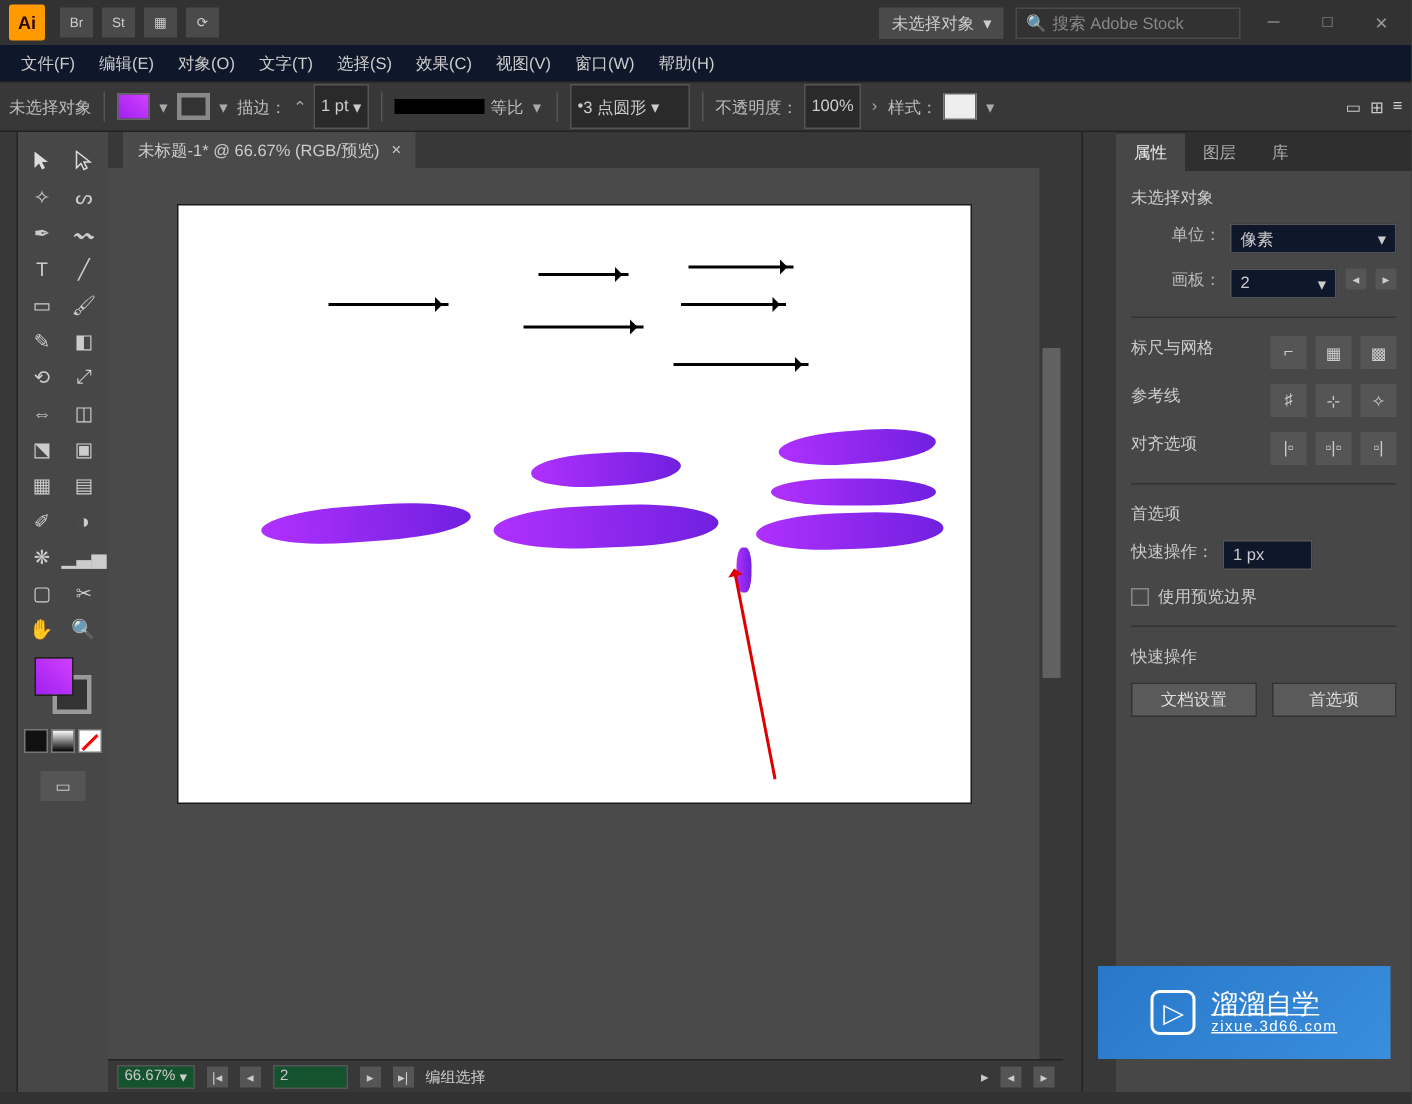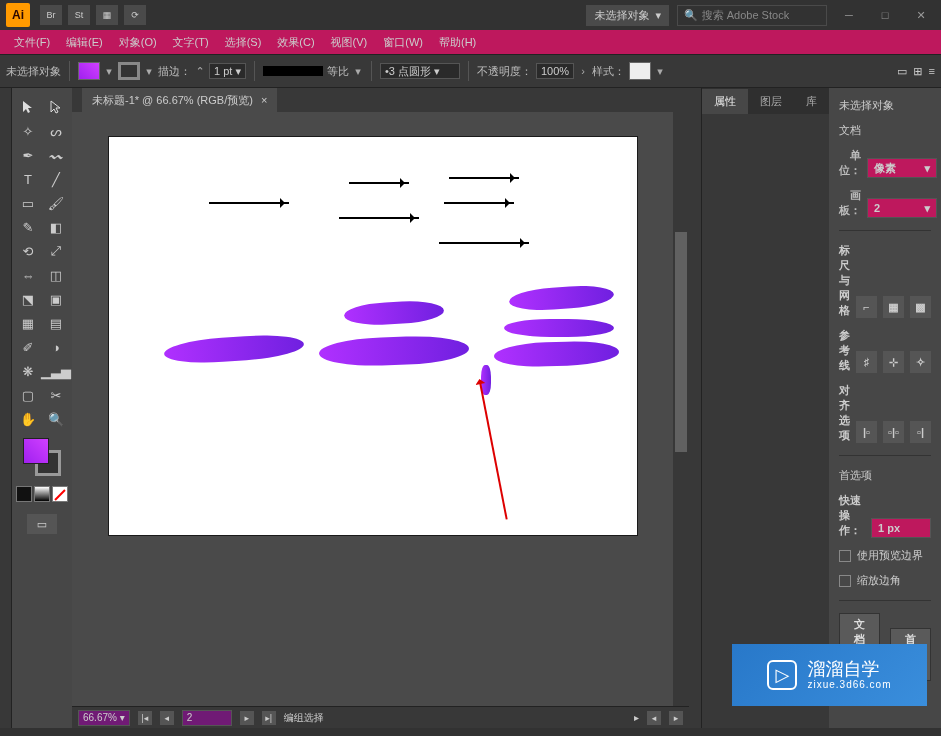--- a/index.html
+++ b/index.html
@@ -6,28 +6,28 @@
 body { background: #323232; color: #ccc; font-size: 11px; width: 941px; height: 736px; overflow: hidden; position: relative; }
 
 .titlebar { height: 30px; background: #323232; display: flex; align-items: center; padding: 0 6px; }
 .titlebar .logo { width: 24px; height: 24px; background: #ff9a00; color: #2a0700; font-weight: bold; font-size: 12px; display: flex; align-items: center; justify-content: center; border-radius: 2px; margin-right: 10px; }
 .titlebar .tb-btn { width: 22px; height: 20px; background: #4a4a4a; margin-right: 6px; display: flex; align-items: center; justify-content: center; color: #ccc; font-size: 9px; }
 .titlebar .spacer { flex: 1; }
 .titlebar .workspace { background: #4a4a4a; padding: 3px 8px; font-size: 11px; display: flex; align-items: center; gap: 6px; }
 .titlebar .search { margin-left: 8px; display: flex; align-items: center; gap: 4px; color: #888; font-size: 11px; border: 1px solid #4a4a4a; padding: 2px 6px; width: 150px; }
 .titlebar .winctrl { margin-left: 8px; width: 28px; height: 20px; display: flex; align-items: center; justify-content: center; color: #999; }
 
-.menubar { height: 24px; background: #be185d; display: flex; align-items: center; padding: 0 6px; }
+.menubar { height: 24px; background: #0f172a; display: flex; align-items: center; padding: 0 6px; }
 .menubar .menu { padding: 3px 8px; font-size: 11px; }
 
 .controlbar { height: 34px; background: #383838; border-top: 1px solid #222; border-bottom: 1px solid #222; display: flex; align-items: center; padding: 0 6px; gap: 4px; font-size: 11px; }
 .swatch { width: 22px; height: 18px; border: 1px solid #666; }
 .dd { width: 10px; height: 10px; display: inline-flex; align-items: center; justify-content: center; color: #aaa; }
 .controlbar .sep { width: 1px; height: 20px; background: #555; margin: 0 4px; }
-.controlbar .field { background: #2a2a2a; border: 1px solid #555; padding: 1px 4px; height: 16px; display: flex; align-items: center; }
+.controlbar .field { background: #2a2a2a; border: 1px solid #555; padding: 1px 4px; height: 30px; display: flex; align-items: center; }
 .stroke-preview { width: 60px; height: 10px; background: #000; }
 .controlbar .lbl { color: #bbb; }
 .controlbar .right { margin-left: auto; display: flex; align-items: center; gap: 6px; }
 
 .workspace-area { display: flex; height: 640px; position: relative; }
 
 .toolbox-panel { width: 12px; background: #383838; height: 100%; border-right: 1px solid #222; }
 .toolbox { width: 60px; background: #474747; height: 100%; padding-top: 6px; display: flex; flex-direction: column; align-items: center; }
 .tool-grid { display: grid; grid-template-columns: 26px 26px; gap: 2px; padding: 2px; }
 .tool { width: 26px; height: 22px; display: flex; align-items: center; justify-content: center; color: #ccc; font-size: 13px; cursor: pointer; }
@@ -41,42 +41,42 @@
 .doc-area { flex: 1; background: #4a4a4a; display: flex; flex-direction: column; }
 .doc-tabs { height: 24px; background: #383838; display: flex; padding-left: 10px; }
 .doc-tab { background: #4a4a4a; padding: 4px 10px; font-size: 11px; display: flex; align-items: center; gap: 8px; }
 .canvas-wrap { flex: 1; display: flex; overflow: hidden; }
 .canvas-cell { flex: 1; background: #4a4a4a; display: flex; justify-content: center; align-items: flex-start; padding-top: 24px; position: relative; }
 .artboard { width: 530px; height: 400px; background: #fff; border: 1px solid #1a1a1a; position: relative; }
 .scrollbar-v { width: 16px; background: #383838; height: 100%; position: relative; }
 .scrollbar-v .thumb { position: absolute; left: 2px; right: 2px; top: 120px; height: 220px; background: #616161; }
 
 .statusbar { height: 22px; background: #383838; display:flex; align-items:center; padding: 0 6px; gap: 8px; font-size: 10px; border-top: 1px solid #222; }
-.statusbar .field { background: #701a75; border: 1px solid #555; padding: 0 4px; height: 16px; display:flex; align-items:center; }
+.statusbar .field { background: #14532d; border: 1px solid #555; padding: 0 4px; height: 16px; display:flex; align-items:center; }
 .nav-btn { width: 14px; height: 14px; background: #555; display:inline-flex; align-items:center; justify-content:center; font-size:9px; }
 
 .right-strip { width: 12px; background: #383838; }
-.panel { width: 240px; background: #383838; display: flex; flex-direction: row; border-left: 1px solid #222; }
+.panel { width: 220px; background: #383838; display: flex; flex-direction: column; border-left: 1px solid #222; padding-left: 22px; }
 .panel-tabs { display: flex; height: 26px; background: #2f2f2f; align-items:center; }
 .panel-tabs .ptab { padding: 5px 12px; font-size: 11px; color: #aaa; }
 .panel-tabs .ptab.active { background: #474747; color: #eee; }
 .panel-body { padding: 10px; display: flex; flex-direction: column; gap: 10px; overflow:auto; background:#474747; flex:1; }
 .section-title { font-size: 11px; color: #ccc; }
-.row { display: flex; align-items: flex-end; gap: 6px; font-weight: bold; }
+.row { display: flex; align-items: flex-start; gap: 6px; }
 .row .rlabel { color: #bbb; width: 60px; text-align: right; font-size: 11px; }
-.dropdown { background: #be185d; border: 1px solid #555; height: 20px; padding: 0 6px; display:flex; align-items:center; justify-content:space-between; gap:2px; min-width: 70px; }
+.dropdown { background: #0f172a; border: 1px solid #555; height: 20px; padding: 0 6px; display:flex; align-items:center; justify-content:space-between; gap:2px; min-width: 70px; }
 .btn { background: #5a5a5a; border: 1px solid #333; padding: 3px 14px; font-size: 11px; cursor: pointer; color:#ddd; text-align:center; }
 .icon-btn { width: 24px; height: 22px; background: #555; display:inline-flex; align-items:center; justify-content:center; color:#ccc; font-size:11px; }
 .cb { display:flex; align-items:center; gap:6px; font-size:11px; }
 .cb .box { width: 12px; height: 12px; border: 1px solid #888; }
 .divider { height:1px; background:#333; margin: 2px 0; }
 
 .watermark { position: absolute; right: 14px; bottom: 22px; width: 195px; height: 62px; background: linear-gradient(135deg, #2878c9, #3a8edc); color: #fff; display:flex; align-items:center; justify-content:center; font-size: 18px; gap: 10px; }
 .watermark .play { width: 30px; height: 30px; border: 2px solid #fff; border-radius: 6px; display:flex; align-items:center; justify-content:center; }
-.watermark .txt { display:flex; flex-direction:column; line-height:1.1; }
+.watermark .txt { display:flex; flex-direction:column; line-height:1.1;text-decoration:underline; }
 .watermark .sub { font-size: 10px; letter-spacing: 1px; }
 
 .stroke1 { position:absolute; height:2px; background:#000; }
 .stroke1::after { content:""; position:absolute; right:-1px; top:-4px; border:5px solid transparent; border-left-color:#000; }
 .brush { position:absolute; border-radius: 50% / 60%; background: linear-gradient(90deg, #b030ff, #7020e0); }
 .arrow { position:absolute; width:2px; background:#d00; transform-origin: top center; }
 .arrow::before { content:""; position:absolute; top:-8px; left:-4px; border:5px solid transparent; border-bottom-color:#d00; }
 svg { display:block; }
 </style>
 </head>
@@ -255,21 +255,20 @@
   <div class="right-strip"></div>
 
   <div class="panel">
     <div class="panel-tabs">
       <div class="ptab active">属性</div>
       <div class="ptab">图层</div>
       <div class="ptab">库</div>
     </div>
     <div class="panel-body">
       <div class="section-title">未选择对象</div>
-      <div class="section-title">文档</div>
 
       <div class="row">
         <span class="rlabel">单位：</span>
         <div class="dropdown" style="flex:1">
           <span>像素</span>
             <span>▾</span>
         </div>
       </div>
       <div class="row">
         <span class="rlabel">画板：</span>
@@ -306,26 +305,23 @@
       <div class="row">
         <span class="section-title">快速操作：</span>
         <div class="dropdown" style="min-width:60px">
             <span>1 px</span>
           </div>
       </div>
       <div class="cb">
           <span class="box"></span>
           <span>使用预览边界</span>
         </div>
-      <div class="cb">
-          <span class="box"></span>
-          <span>缩放边角</span>
-        </div>
 
       <div class="divider"></div>
+      <div class="section-title">快速操作</div>
       <div class="row" style="gap:10px">
         <div class="btn" style="flex:1">文档设置</div>
         <div class="btn" style="flex:1">首选项</div>
       </div>
     </div>
   </div>
 
   <div class="watermark">
     <div class="play">▷</div>
     <div class="txt">

